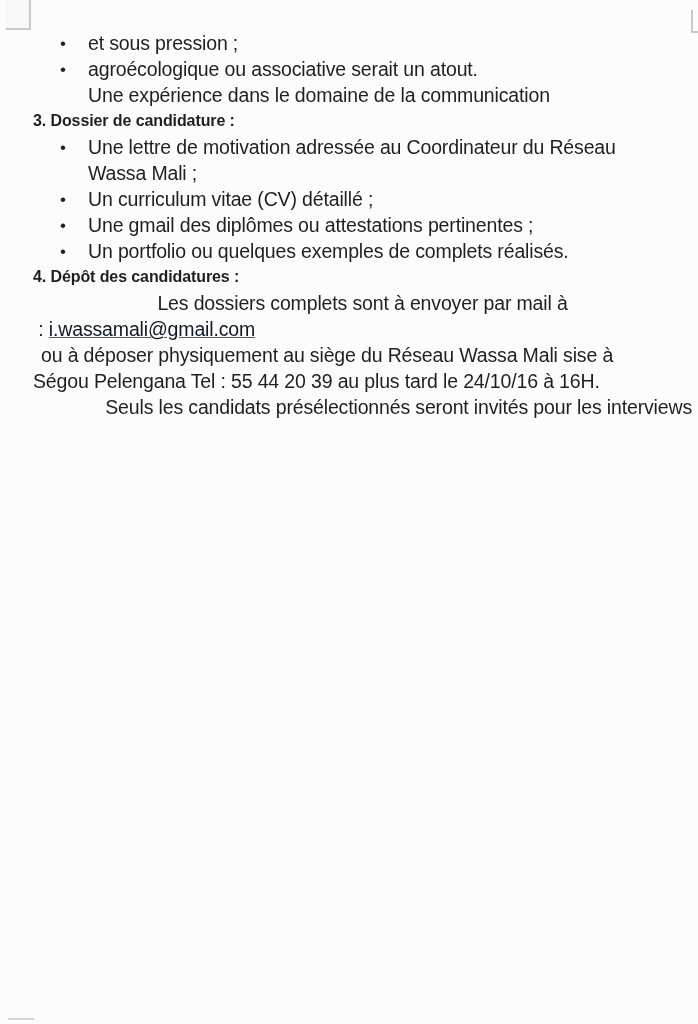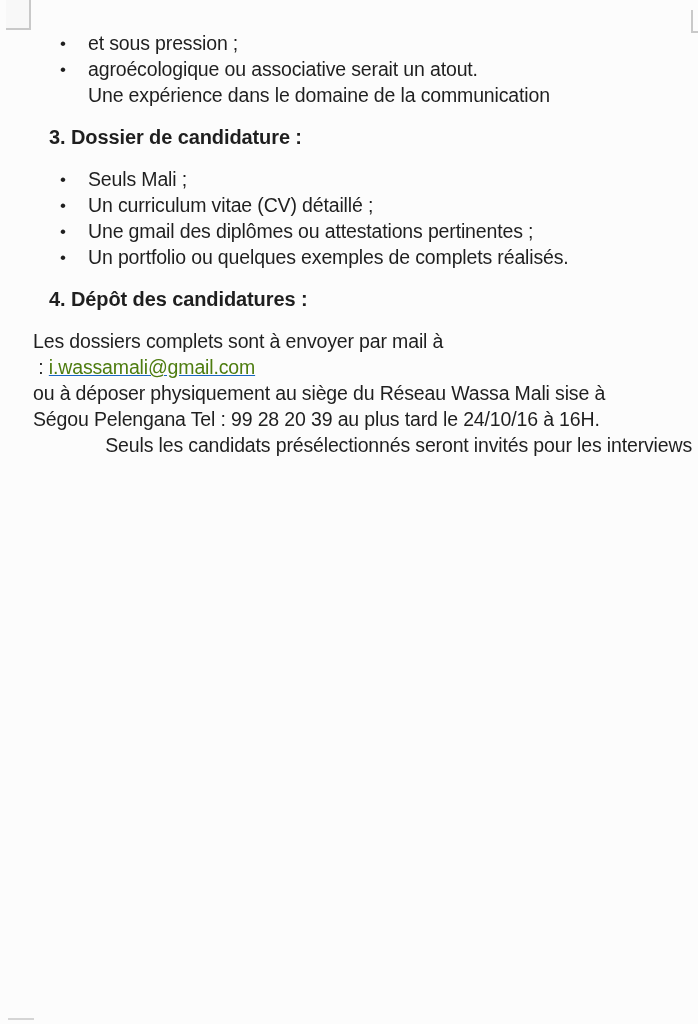--- a/index.html
+++ b/index.html
@@ -42,30 +42,30 @@
     letter-spacing: -0.15px;
   }
   .line { white-space: pre-wrap; }
   ul.blist { list-style: none; margin: 0; padding: 0; }
   ul.blist li { position: relative; padding-left: 55px; }
   .bullet {
     position: absolute; left: 27px; top: 1px;
     font-size: 17px; color: #1f1f1f;
   }
   h3.sec {
-    font-size: 20px; line-height: 26px;
-    font-weight: 700; margin: 16px;
+    font-size: 16px; line-height: 26px;
+    font-weight: 700; margin: 0;
     letter-spacing: -0.1px;
   }
   .h-dossier { margin: 14px 0 26px 0; }
   .h-depot   { margin: 16px 0 23px 0; }
   p.par { margin: 0; }
   b { font-weight: 400; }
   a.email {
-    color: #4d7c0f;
+    color: #0f172a;
     text-decoration: underline;
     text-decoration-color: #1766c2;
     cursor: pointer;
   }
   .final-note { margin-top: 17px; text-align: right; }
 </style>
 </head>
 <body>
 
 <div class="page">
@@ -86,43 +86,44 @@
         <div class="line">agroécologique ou associative serait un atout.</div>
         <div class="line">Une expérience dans le domaine de la communication</div>
       </li>
     </ul>
 
     <h3 class="sec h-dossier">3. Dossier de candidature :</h3>
 
     <ul class="blist">
       <li>
         <span class="bullet">•</span>
-        <div class="line">Seuls Mali ;</div>
+        <div class="line">Une lettre de motivation adressée au Coordinateur du Réseau</div>
+        <div class="line">Wassa Mali ;</div>
       </li>
       <li>
         <span class="bullet">•</span>
         <div class="line">Un curriculum vitae (CV) détaillé ;</div>
       </li>
       <li>
         <span class="bullet">•</span>
         <div class="line">Une gmail des diplômes ou attestations pertinentes ;</div>
       </li>
       <li>
         <span class="bullet">•</span>
         <div class="line"><span>Un </span><b>portfolio</b><span> ou quelques exemples de complets réalisés.</span></div>
       </li>
     </ul>
 
     <h3 class="sec h-depot">4. Dépôt des candidatures :</h3>
 
     <p class="par">
-      <span class="line" style="display:block;">Les dossiers complets sont à envoyer par mail à</span>
+      <span class="line" style="display:block;text-align:center;">Les dossiers complets sont à envoyer par mail à</span>
       <span class="line" style="display:block;"><span> : </span><a class="email">i.wassamali@gmail.com</a></span>
-      <span class="line" style="display:block;"><span>ou à déposer physiquement au </span><b>siège du Réseau Wassa Mali</b><span> sise à</span></span>
-      <span class="line" style="display:block;"><span>Ségou Pelengana Tel : 99 28 20 39 </span><b>au plus tard le 24/10/16 à 16H.</b></span>
+      <span class="line" style="display:block;margin-left:8px;"><span>ou à déposer physiquement au </span><b>siège du Réseau Wassa Mali</b><span> sise à</span></span>
+      <span class="line" style="display:block;"><span>Ségou Pelengana Tel : 55 44 20 39 </span><b>au plus tard le 24/10/16 à 16H.</b></span>
     </p>
 
     <p class="par final-note">
       <span class="line" style="display:block;">Seuls les candidats présélectionnés seront invités pour les interviews</span>
     </p>
 
   </div>
 </div>
 
 </body></html>

